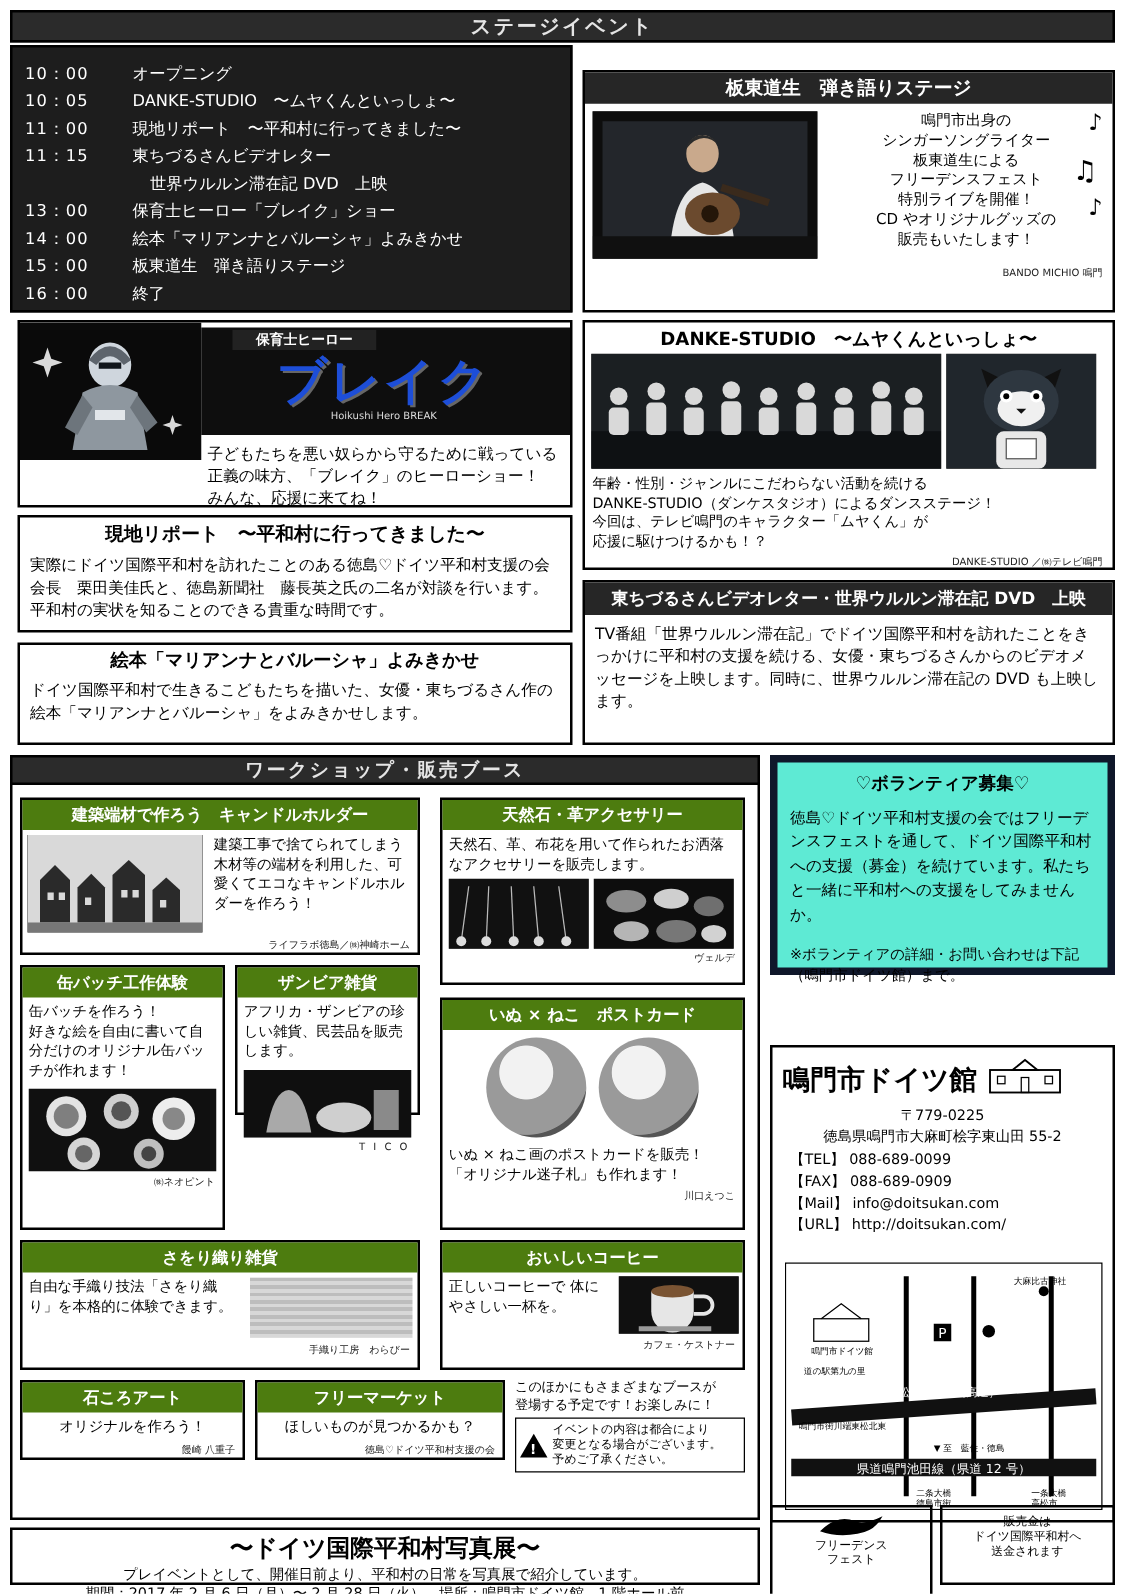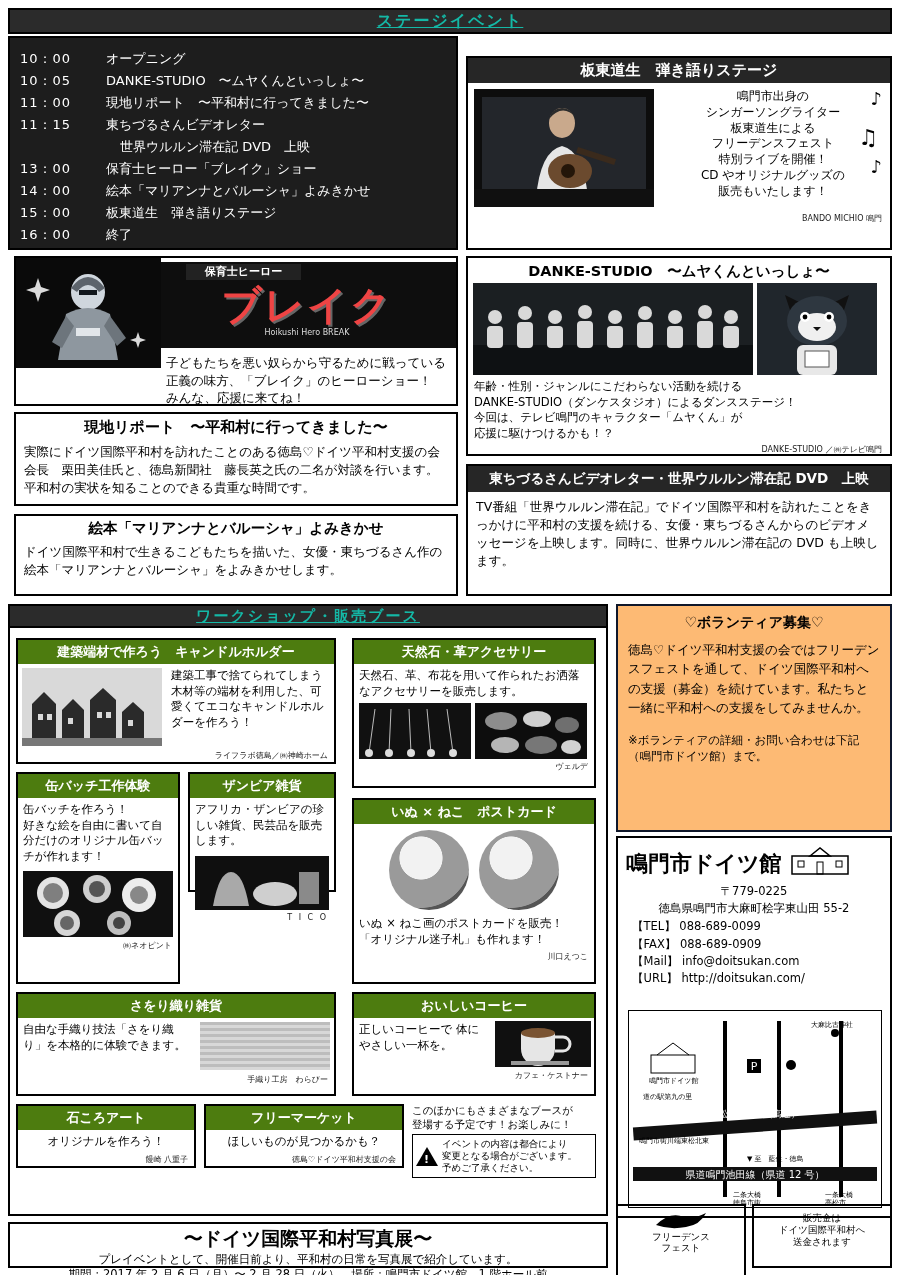--- a/index.html
+++ b/index.html
@@ -7,24 +7,23 @@
   body {
     width: 900px; height: 1275px;
     background: #ffffff;
     font-family: "DejaVu Sans", "Liberation Sans", sans-serif;
     color: #000;
     position: relative;
     overflow: hidden;
   }
   .page { position:relative; width:900px; height:1275px; padding:8px; }
   .banner {
-    background:#2b2b2b; color:#14b8a6; text-align:center;
+    background:#2b2b2b; color:#e5e5e5; text-align:center;
     font-weight:bold; letter-spacing:2px;
     border:2px solid #000;
-    text-decoration:underline;
   }
   .cap { font-size:8px; text-align:right; color:#222; }
 
   
   #stage-banner {
     position:absolute; left:8px; top:8px; width:884px; height:26px;
     font-size:16px; line-height:22px;
   }
 
   
@@ -48,21 +47,21 @@
   #bando .txt { font-size:12px; line-height:1.32; flex:1; position:relative;}
 
   
   #break { position:absolute; left:14px; top:256px; width:444px; height:150px;
            border:2px solid #000; background:#fff; overflow:hidden;}
   #break .art { position:absolute; left:0; top:0; width:145px; height:110px; background:#0b0b0b;}
   #break .logo { position:absolute; left:145px; top:4px; width:295px; height:86px; background:#0e0e0e; }
   #break .logotop{ position:absolute; left:170px; top:6px; width:115px; height:16px; background:#222; color:#fff;
                    font-size:11px; text-align:center; font-weight:bold;}
   #break .logomain{ position:absolute; left:152px; top:24px; width:278px; height:46px;
-                   color:#ef4444; font-size:40px; font-weight:bold; text-align:center;
+                   color:#1d4ed8; font-size:40px; font-weight:bold; text-align:center;
                    letter-spacing:2px; line-height:46px;
                    text-shadow:2px 2px 0 #666; }
   #break .logosub{ position:absolute; left:152px; top:70px; width:278px; color:#ddd; font-size:8px; text-align:center;}
   #break .txt { position:absolute; left:150px; top:96px; width:290px; font-size:12.5px; line-height:1.4;}
 
   
   #danke { position:absolute; left:466px; top:256px; width:426px; height:200px;
            border:2px solid #000; background:#fff; }
   #danke .hd { text-align:center; font-weight:bold; font-size:14.5px; padding:4px 0 2px; }
   #danke .media { display:flex; gap:4px; padding:0 5px; }
@@ -106,22 +105,22 @@
   #c-canbad { left:16px; top:772px; width:164px; height:212px; }
   #c-zambia { left:188px; top:772px; width:148px; height:120px; }
   #c-post   { left:352px; top:798px; width:244px; height:186px; }
   #c-sawori { left:16px; top:992px; width:320px; height:104px; }
   #c-coffee { left:352px; top:992px; width:244px; height:104px; }
   #c-ishi   { left:16px; top:1104px; width:180px; height:64px; }
   #c-flea   { left:204px; top:1104px; width:200px; height:64px; }
   #notice   { left:412px; top:1104px; width:184px; height:64px; border:0;}
 
   
-  #volunteer { position:absolute; left:616px; top:604px; width:276px; height:228px;
-               border:2px solid #0f172a; background:#fdba74;}
+  #volunteer { position:absolute; left:616px; top:604px; width:276px; height:176px;
+               border:6px solid #0f172a; background:#5eead4;}
   #volunteer .hd { text-align:center; font-weight:bold; font-size:14px; padding:8px 0 2px;}
   #volunteer .txt { font-size:12.5px; line-height:1.55; padding:6px 10px; }
   #volunteer .note { font-size:11.5px; line-height:1.45; padding:8px 10px; }
 
   #doitsukan { position:absolute; left:616px; top:836px; width:276px; height:382px;
                border:2px solid #000; background:#fff; }
   #doitsukan .title { font-size:22px; font-weight:bold; padding:8px 0 2px 8px; display:flex; align-items:center;}
   #doitsukan .addr { font-size:11.5px; line-height:1.45; text-align:center;}
   #doitsukan .contact { font-size:11.5px; line-height:1.5; padding:2px 0 0 14px;}
   #map { position:absolute; left:10px; top:172px; width:254px; height:198px; border:1px solid #000; background:#fff;}

